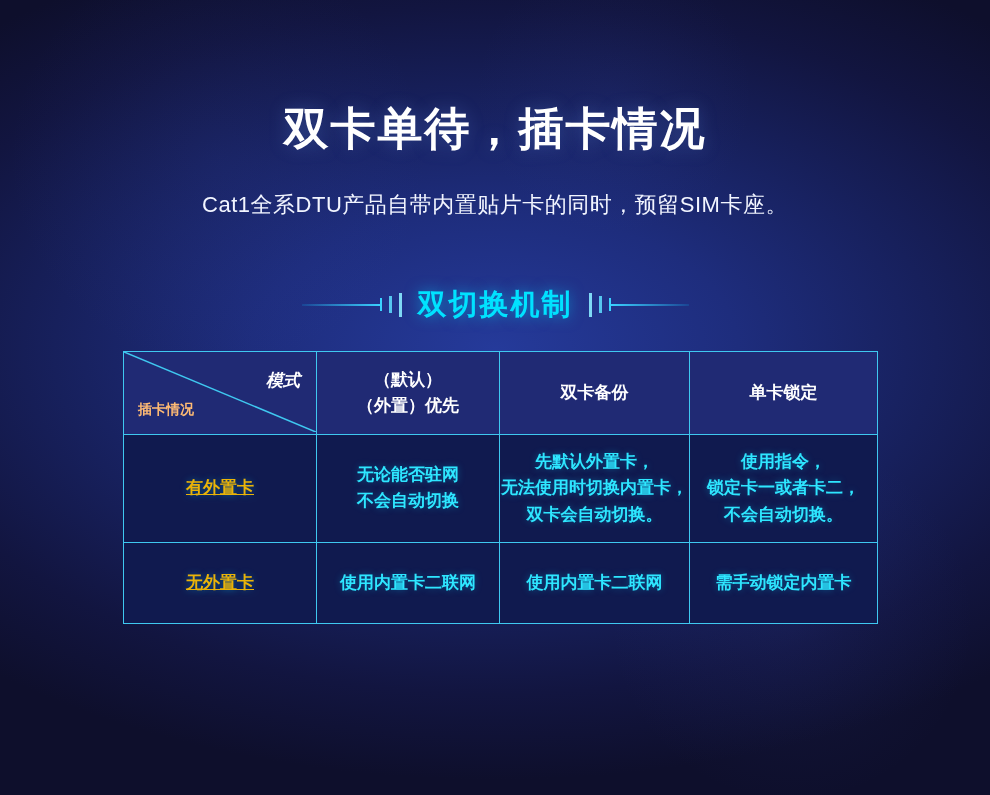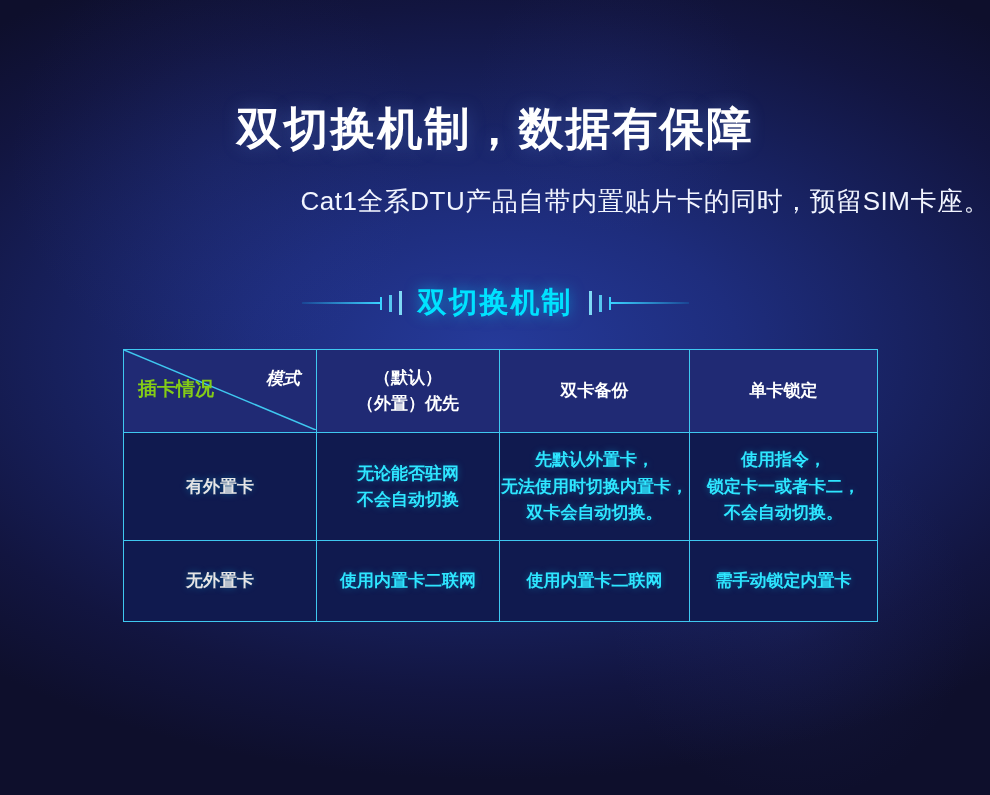--- a/index.html
+++ b/index.html
@@ -47,26 +47,25 @@
     padding-top: 103px;
     font-size: 45px;
     font-weight: bold;
     letter-spacing: 2px;
     color: #ffffff;
     line-height: 1.15;
     text-shadow: 0 0 18px rgba(120,170,255,0.28);
   }
 
   .sub-line {
-    margin: 0;
+    margin: 6px;
     color: #f2f5ff;
-    font-size: 26px;
+    font-size: 22px;
     letter-spacing: 0.5px;
     line-height: 1.1;
-    text-align: right;
   }
   .sub-line-1 { padding-top: 32px; }
   .sub-line-2 { padding-top: 28px; }
 
   
   .section-head {
     display: flex;
     align-items: center;
     justify-content: center;
     gap: 0px;
@@ -140,21 +139,22 @@
   }
   .body-row td {
     background: #101a4f;
     color: #2ee6ff;
     font-weight: bold;
     text-shadow: 0 0 7px rgba(0,200,255,0.35);
   }
   .row-a td { height: 105px; }
   .row-b td { height: 78px; }
   .body-row td.rowlabel {
-    color: #e5e5e5;
+    color: #eab308;
+    text-decoration: underline;
   }
 
   
   td.corner {
     position: relative;
     padding: 0;
     background: #202a74;
   }
   td.corner .diag {
     position: absolute;
@@ -166,35 +166,35 @@
     right: 16px;
     top: 16px;
     font-size: 17px;
     font-weight: bold;
     color: #ffffff;
     font-style: italic;
   }
   td.corner .lbl-state {
     position: absolute;
     left: 14px;
-    bottom: 29px;
-    font-size: 19px;
-    font-weight: bold;
-    color: #84cc16;
+    bottom: 13px;
+    font-size: 14px;
+    font-weight: bold;
+    color: #fdba74;
   }
 
   .cellline { display: block; }
 </style>
 </head>
 <body>
 
 <div class="page">
   <div class="content">
 
-    <h1 class="main-title">双切换机制，数据有保障</h1>
+    <h1 class="main-title">双卡单待，插卡情况</h1>
 
     <p class="sub-line sub-line-1">Cat1全系DTU产品自带内置贴片卡的同时，预留SIM卡座。</p>
 
 
     <div class="section-head">
       <span class="deco">
         <span class="deco-line"></span>
         <span class="deco-tick"></span>
         <span class="deco-bar-sm"></span>
         <span class="deco-bar-lg"></span>

